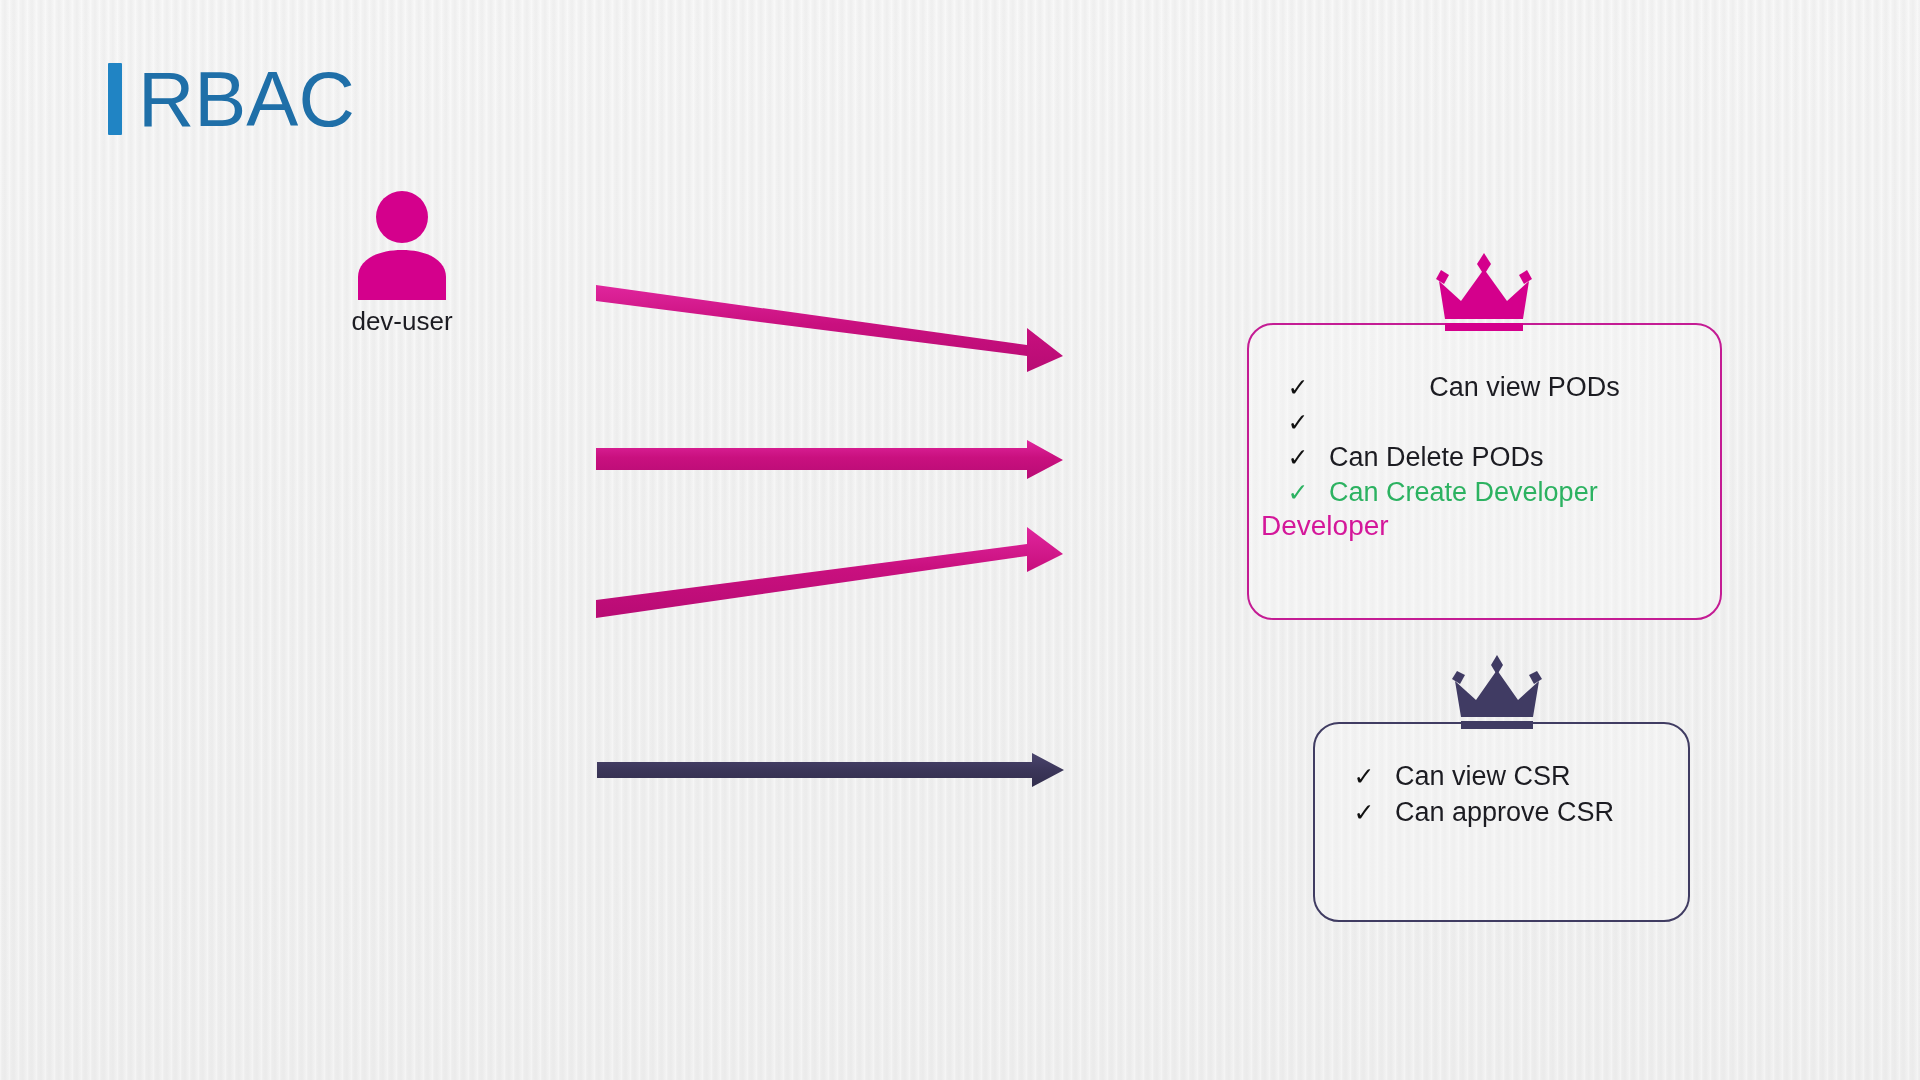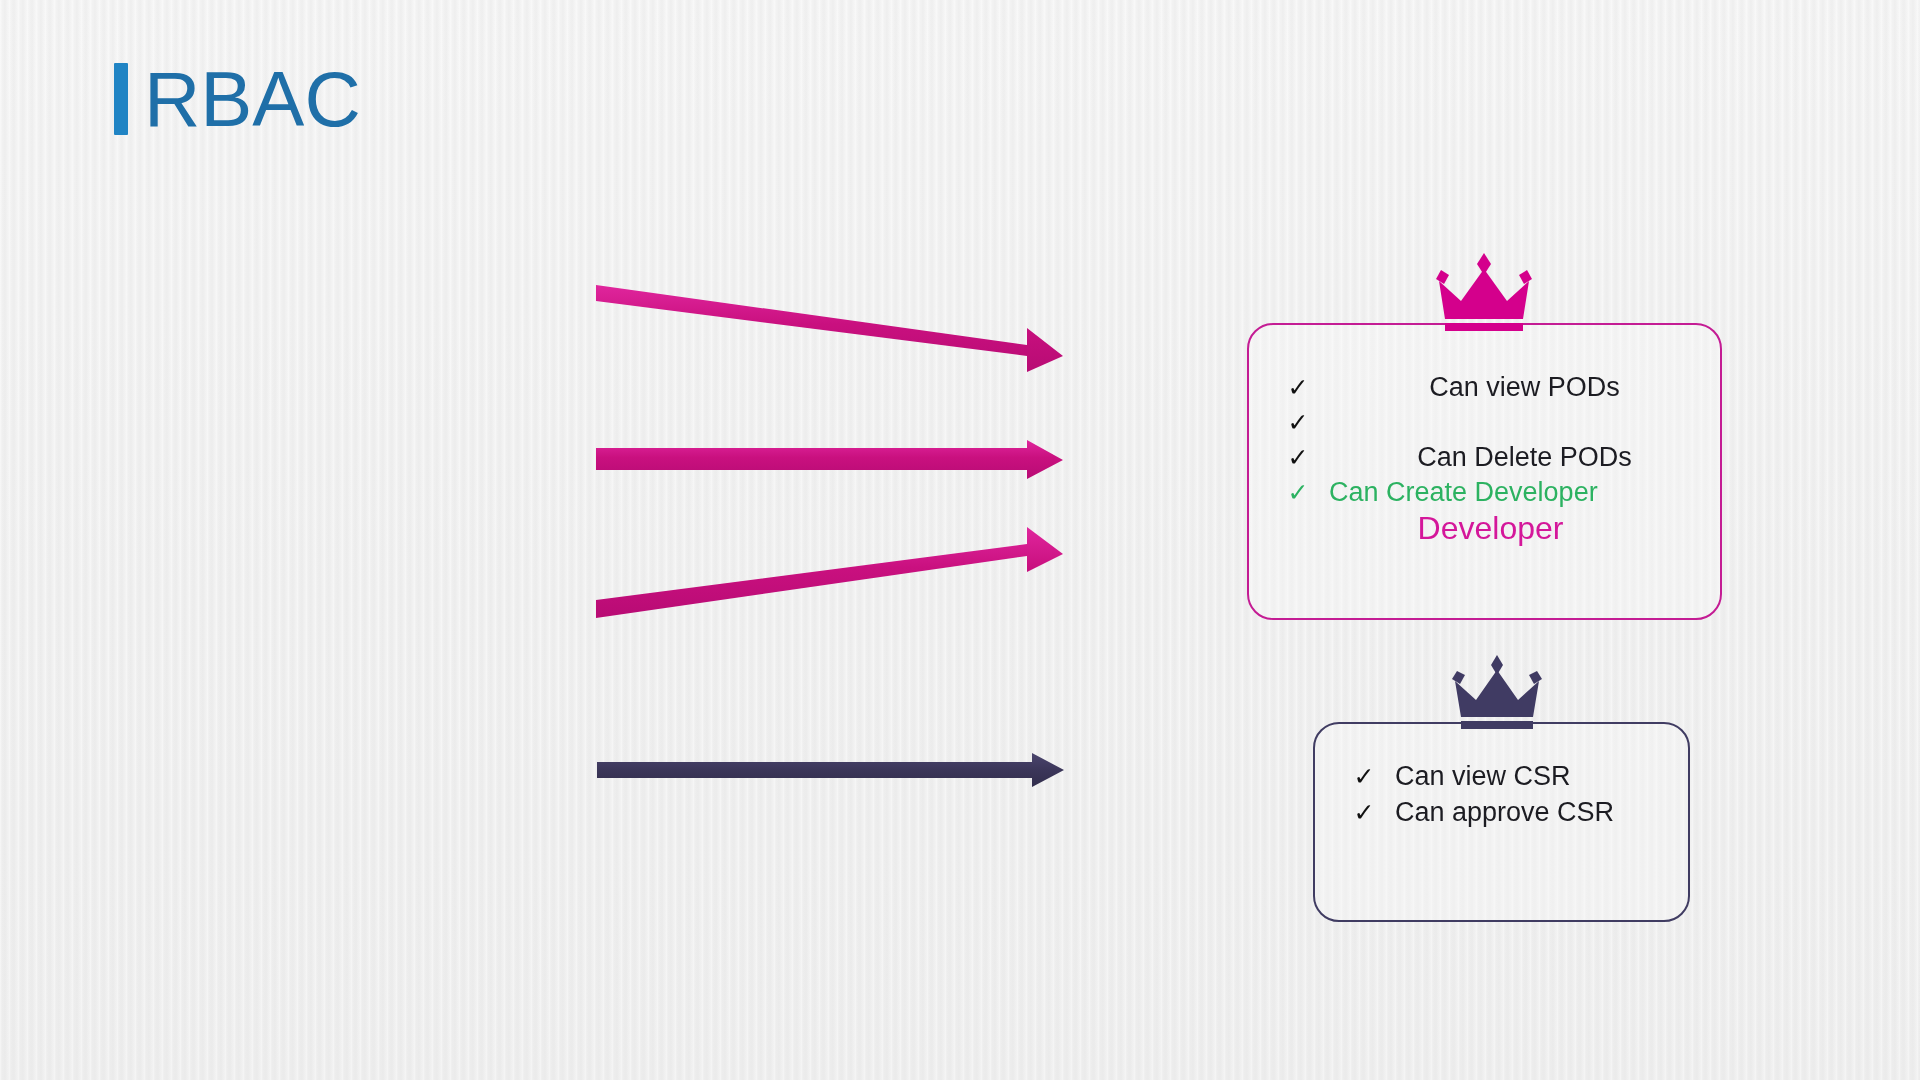--- a/index.html
+++ b/index.html
@@ -24,21 +24,21 @@
         rgba(255,255,255,0.55) 0px,
         rgba(255,255,255,0.0) 2px,
         rgba(230,230,230,0.35) 5px,
         rgba(255,255,255,0.30) 9px),
       linear-gradient(180deg, #f3f3f3 0%, #efefef 55%, #ededed 100%);
   }
 
   
   #title-block {
     position: absolute;
-    left: 114px;
+    left: 108px;
     top: 60px;
     display: flex;
     align-items: center;
     gap: 16px;
   }
   #title-bar {
     width: 14px;
     height: 72px;
     background: #2084c4;
     border-radius: 1px;
@@ -123,22 +123,22 @@
     text-align: center;
     font-size: 25px;
     flex: 0 0 auto;
   }
   .perm-text { flex: 1 1 auto; }
 
   .role-title {
     position: absolute;
     left: 0;
     right: 0;
-    text-align: center;
-    font-size: 32px;
+    text-align: left;
+    font-size: 28px;
     font-family: "Liberation Sans", sans-serif;
     margin-left: 12px;
   }
   #developer-title {
     top: 185px;
     color: #d4179a;
   }
   #security-title {
     top: 110px;
     color: #55516f;
@@ -154,20 +154,29 @@
 </head>
 <body>
 
 <div id="slide">
 
   <div id="title-block">
     <div id="title-bar"></div>
     <div id="title-text">RBAC</div>
   </div>
 
+  <div class="user-entity" style="left:272px; top:190px;">
+    <div class="user-icon-wrap">
+      <svg width="104" height="110" viewBox="0 0 104 110">
+        <circle cx="52" cy="27" r="26" fill="#d4008c"></circle>
+        <path d="M8 110 L8 87 C8 70 27 60 52 60 C77 60 96 70 96 87 L96 110 Z" fill="#d4008c"></path>
+      </svg>
+    </div>
+    <div class="user-label">dev-user</div>
+  </div>
 
 
 
 
   <svg class="arrow-svg" style="left:595px; top:280px;" width="470" height="95" viewBox="0 0 470 95">
     <defs>
       <linearGradient id="mag1" x1="0" y1="0" x2="0" y2="1">
         <stop offset="0%" stop-color="#e0269d"></stop>
         <stop offset="45%" stop-color="#c9107f"></stop>
         <stop offset="100%" stop-color="#b80b74"></stop>
@@ -216,21 +225,21 @@
         <span class="perm-check" style="color:#111111;">✓</span>
         <span class="perm-text" style="color:#1c1c22;text-align:center;">Can view PODs</span>
       </div>
 
       <div class="perm-row">
         <span class="perm-check" style="color:#111111;">✓</span>
       </div>
 
       <div class="perm-row">
         <span class="perm-check" style="color:#111111;">✓</span>
-        <span class="perm-text" style="color:#1c1c22;text-align:center;">Can Delete PODs</span>
+        <span class="perm-text" style="color:#1c1c22;">Can Delete PODs</span>
       </div>
 
       <div class="perm-row">
         <span class="perm-check" style="color:#2cb261;">✓</span>
         <span class="perm-text" style="color:#2cb261;">Can Create Developer</span>
       </div>
 
     </div>
     <div class="role-title" id="developer-title">Developer</div>
   </div>

